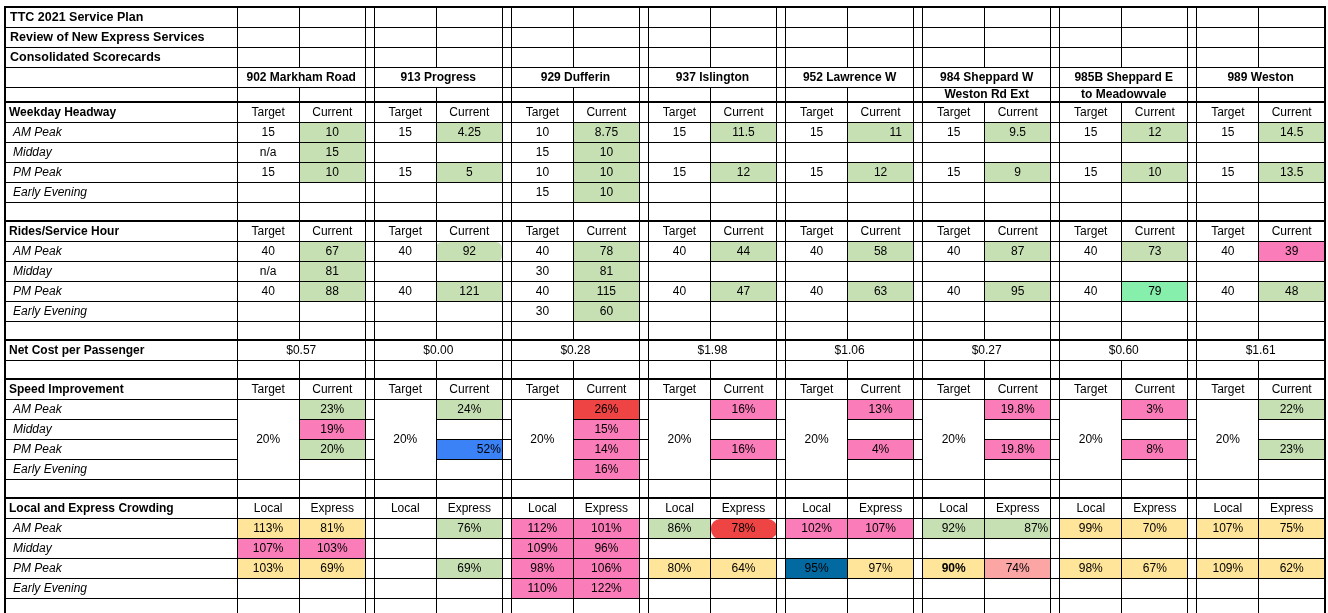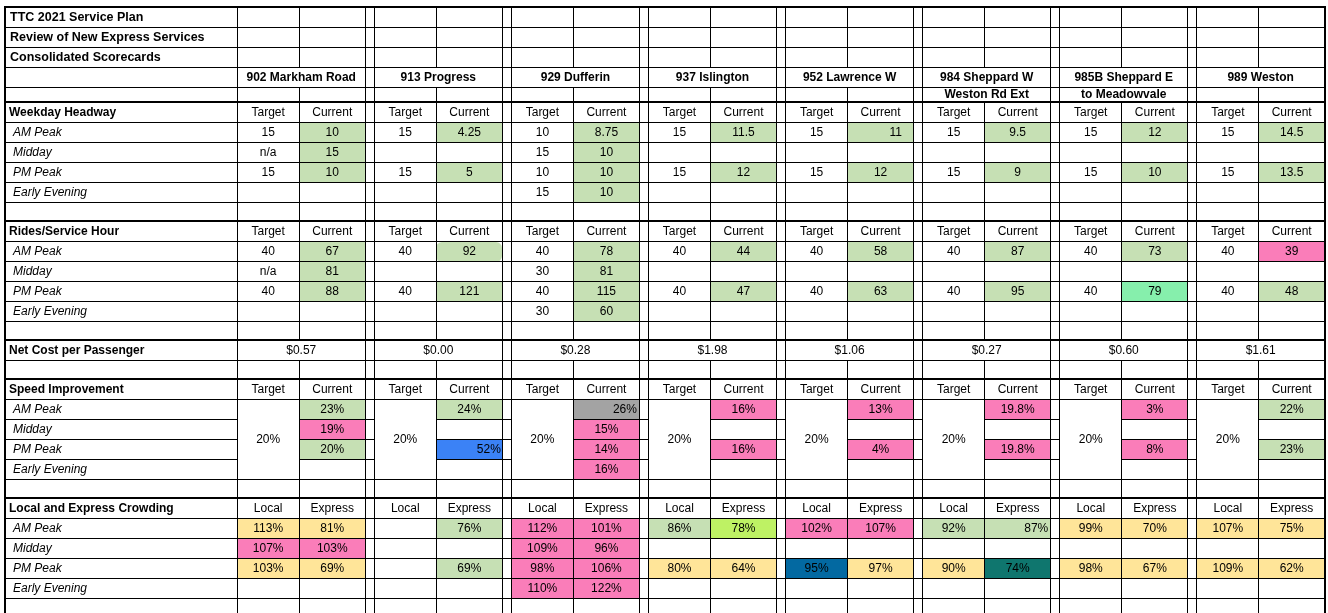--- a/index.html
+++ b/index.html
@@ -551,21 +551,21 @@
       </tr>
       <tr>
         <td class="i">AM Peak</td>
         <td class="c" rowspan="4">20%</td>
         <td class="c" style="background: rgb(198, 224, 180);">23%</td>
         <td></td>
         <td class="c" rowspan="4">20%</td>
         <td class="c" style="background: rgb(198, 224, 180);">24%</td>
         <td></td>
         <td class="c" rowspan="4">20%</td>
-        <td class="c" style="background: #a3a3a3; text-align: right;">26%</td>
+        <td class="c" style="background: #ef4444;">26%</td>
         <td></td>
         <td class="c" rowspan="4">20%</td>
         <td class="c" style="background: rgb(250, 125, 185);">16%</td>
         <td></td>
         <td class="c" rowspan="4">20%</td>
         <td class="c" style="background: rgb(250, 125, 185);">13%</td>
         <td></td>
         <td class="c" rowspan="4">20%</td>
         <td class="c" style="background: rgb(250, 125, 185);">19.8%</td>
         <td></td>
@@ -686,21 +686,21 @@
         <td class="c" style="background: rgb(255, 229, 153);">113%</td>
         <td class="c" style="background: rgb(255, 229, 153);">81%</td>
         <td></td>
         <td class="c"></td>
         <td class="c" style="background: rgb(198, 224, 180);">76%</td>
         <td></td>
         <td class="c" style="background: rgb(250, 125, 185);">112%</td>
         <td class="c" style="background: rgb(250, 125, 185);">101%</td>
         <td></td>
         <td class="c" style="background: rgb(198, 224, 180);">86%</td>
-        <td class="c" style="background: #bef264;">78%</td>
+        <td class="c" style="background: #ef4444; border-radius: 9px;">78%</td>
         <td></td>
         <td class="c" style="background: rgb(250, 125, 185);">102%</td>
         <td class="c" style="background: rgb(250, 125, 185);">107%</td>
         <td></td>
         <td class="c" style="background: rgb(198, 224, 180);">92%</td>
         <td class="c" style="background: rgb(198, 224, 180); text-align: right;">87%</td>
         <td></td>
         <td class="c" style="background: rgb(255, 229, 153);">99%</td>
         <td class="c" style="background: rgb(255, 229, 153);">70%</td>
         <td></td>
@@ -743,22 +743,22 @@
         <td></td>
         <td class="c" style="background: rgb(250, 125, 185);">98%</td>
         <td class="c" style="background: rgb(250, 125, 185);">106%</td>
         <td></td>
         <td class="c" style="background: rgb(255, 229, 153);">80%</td>
         <td class="c" style="background: rgb(255, 229, 153);">64%</td>
         <td></td>
         <td class="c" style="background: #0369a1;">95%</td>
         <td class="c" style="background: rgb(255, 229, 153);">97%</td>
         <td></td>
-        <td class="c" style="background: rgb(255, 229, 153);">90%</td>
-        <td class="c" style="background: #0f766e;">74%</td>
+        <td class="c" style="background: rgb(255, 229, 153); font-weight: bold;">90%</td>
+        <td class="c" style="background: #fca5a5;">74%</td>
         <td></td>
         <td class="c" style="background: rgb(255, 229, 153);">98%</td>
         <td class="c" style="background: rgb(255, 229, 153);">67%</td>
         <td></td>
         <td class="c" style="background: rgb(255, 229, 153);">109%</td>
         <td class="c" style="background: rgb(255, 229, 153);">62%</td>
       </tr>
       <tr>
         <td class="i">Early Evening</td>
         <td class="c"></td>

